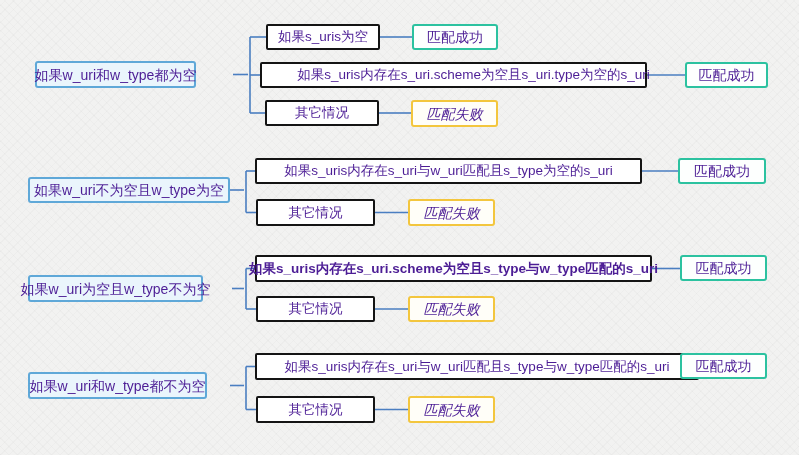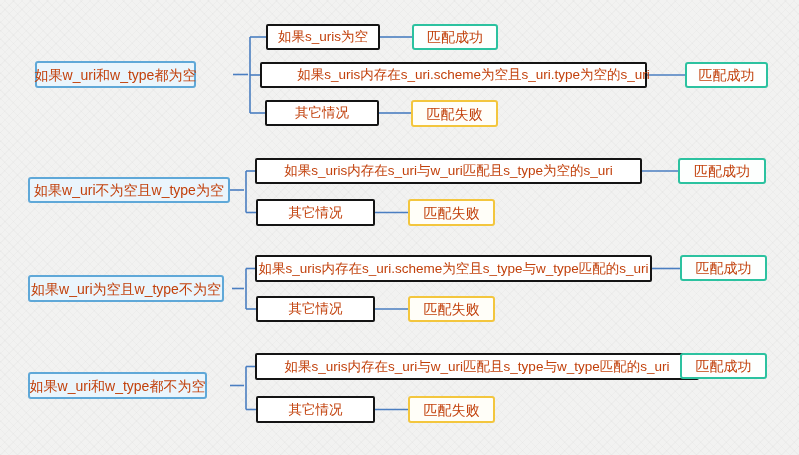--- a/index.html
+++ b/index.html
@@ -10,35 +10,35 @@
   .canvas{
     position:relative;width:799px;height:455px;
     background-color:#f2f2f1;
     background-image:
       repeating-linear-gradient(45deg, rgba(0,0,0,0.018) 0 1px, transparent 1px 6px),
       repeating-linear-gradient(-45deg, rgba(0,0,0,0.018) 0 1px, transparent 1px 6px);
   }
   svg.wires{position:absolute;left:0;top:0;width:799px;height:455px;pointer-events:none;}
   .node{
     position:absolute;display:flex;align-items:center;justify-content:center;
-    background:#ffffff;color:#c2410c;font-size:14px;white-space:nowrap;
+    background:#ffffff;color:#4c1d95;font-size:14px;white-space:nowrap;
     box-sizing:border-box;border-radius:3px;line-height:1;
     padding:0 4px;
   }
   .node.root{
     border:2px solid #5fa8d8;background:#eaf5fc;font-size:14px;
   }
   .node.cond{
     border:2px solid #141414;background:#ffffff;font-size:13.5px;border-radius:2px;
   }
   .node.success{
     border:2px solid #2cc2a0;background:#fdfffe;
   }
   .node.fail{
-    border:2px solid #f3c63e;background:#fffef8;
+    border:2px solid #f3c63e;background:#fffef8;font-style:italic;
   }
 </style>
 </head>
 <body>
 
 <div class="canvas">
 
   <svg class="wires" viewBox="0 0 799 455" fill="none" stroke="#4a7ec1" stroke-width="1.6">
 
     <path d="M233 74.5 L248 74.5"></path>
@@ -84,23 +84,23 @@
   <div class="node fail" style="left:411px;top:100px;width:87px;height:27px;">匹配失败</div>
 
   <div class="node root" style="left:28px;top:177px;width:202px;height:26px;">如果w_uri不为空且w_type为空</div>
 
   <div class="node cond" style="left:255px;top:158px;width:387px;height:26px;">如果s_uris内存在s_uri与w_uri匹配且s_type为空的s_uri</div>
   <div class="node success" style="left:678px;top:158px;width:88px;height:26px;">匹配成功</div>
 
   <div class="node cond" style="left:256px;top:199px;width:119px;height:27px;">其它情况</div>
   <div class="node fail" style="left:408px;top:199px;width:87px;height:27px;">匹配失败</div>
 
-  <div class="node root" style="left:28px;top:275px;width:196px;height:27px;">如果w_uri为空且w_type不为空</div>
+  <div class="node root" style="left:28px;top:275px;width:175px;height:27px;">如果w_uri为空且w_type不为空</div>
 
-  <div class="node cond" style="left:255px;top:255px;width:397px;height:27px;">如果s_uris内存在s_uri.scheme为空且s_type与w_type匹配的s_uri</div>
+  <div class="node cond" style="left:255px;top:255px;width:397px;height:27px;font-weight:bold;">如果s_uris内存在s_uri.scheme为空且s_type与w_type匹配的s_uri</div>
   <div class="node success" style="left:680px;top:255px;width:87px;height:26px;">匹配成功</div>
 
   <div class="node cond" style="left:256px;top:296px;width:119px;height:26px;">其它情况</div>
   <div class="node fail" style="left:408px;top:296px;width:87px;height:26px;">匹配失败</div>
 
   <div class="node root" style="left:28px;top:372px;width:179px;height:27px;">如果w_uri和w_type都不为空</div>
 
   <div class="node cond" style="left:255px;top:353px;width:444px;height:27px;">如果s_uris内存在s_uri与w_uri匹配且s_type与w_type匹配的s_uri</div>
   <div class="node success" style="left:680px;top:353px;width:87px;height:26px;">匹配成功</div>
 

